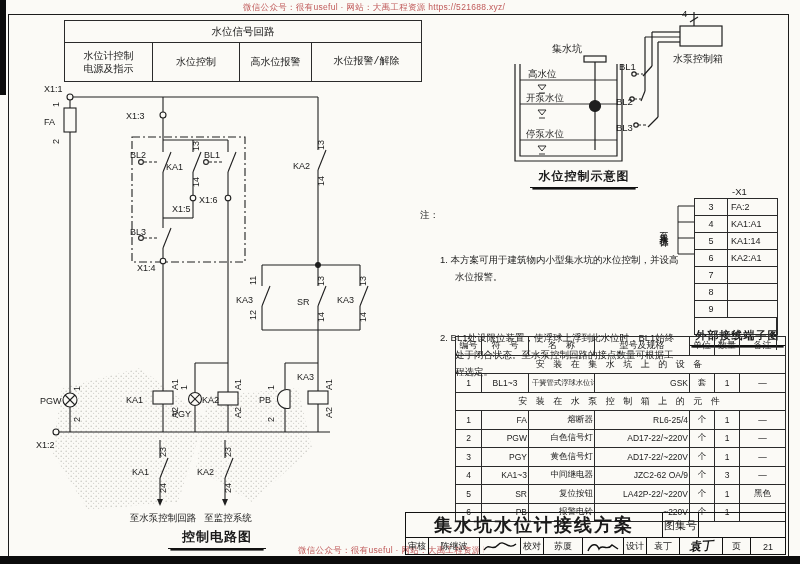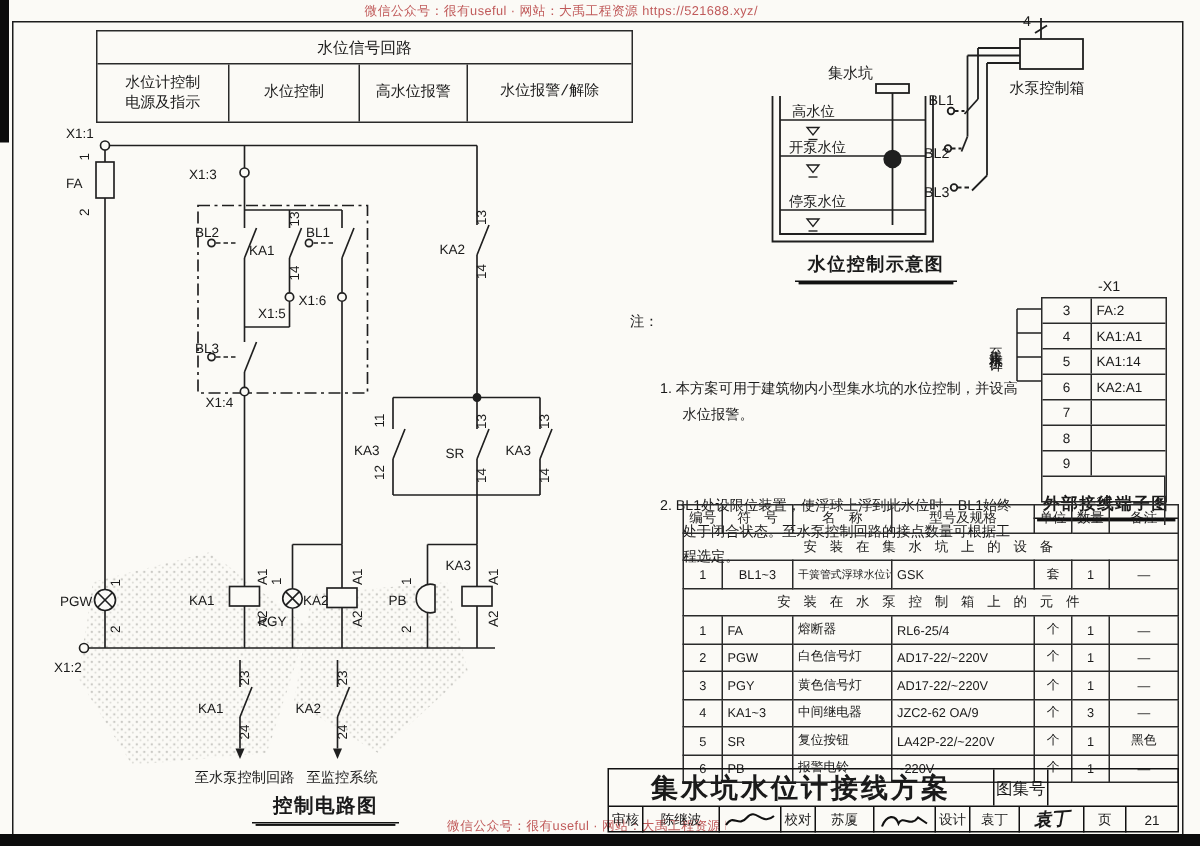--- a/index.html
+++ b/index.html
@@ -30,21 +30,21 @@
   .termhead{left:732px;top:186px;font-size:9.5px;}
   .termtab{left:694px;top:198px;width:82px;border:1.3px solid #2a2a2a;}
   .trow{display:flex;height:16px;border-bottom:1px solid #2a2a2a;font-size:9px;}
   .trow:last-child{border-bottom:none;flex-direction:column;}
   .trow .n{flex:0 0 32px;border-right:1px solid #2a2a2a;display:flex;align-items:center;justify-content:center;}
   .trow .v{flex:1;display:flex;align-items:center;padding-left:3px;}
   .sidetext{left:657px;top:225px;height:105px;writing-mode:vertical-rl;font-size:9px;letter-spacing:1px;}
   
   .equip{left:455px;top:336px;border-collapse:collapse;table-layout:fixed;background:transparent;}
   .equip td{border:1px solid #2a2a2a;font-size:8.5px;text-align:center;padding:0 1px;height:17.5px;overflow:hidden;white-space:nowrap;}
-  .equip td.l{text-align:left;padding-left:3px;}
+  .equip td.l{text-align:right;padding-left:3px;}
   .equip td.sm{font-size:7.3px;}
   .equip tr.sec td{letter-spacing:3px;font-size:9px;}
   .equip tr.hd td{font-size:9px;}
   
   .tblock{left:405px;top:512px;width:381px;height:43px;border:1.8px solid #111;display:flex;flex-direction:column;box-sizing:border-box;}
   .tblock .top{flex:1;display:flex;border-bottom:1.4px solid #111;}
   .tblock .title{flex:0 0 256px;display:flex;align-items:center;justify-content:center;font-size:18px;font-weight:bold;letter-spacing:2px;border-right:1px solid #111;}
   .tblock .al{flex:0 0 35px;display:flex;align-items:center;justify-content:center;font-size:11px;border-right:1px solid #111;}
   .tblock .an{flex:1;display:flex;align-items:center;justify-content:center;font-size:10px;}
   .tblock .bot{flex:0 0 16px;display:flex;font-size:9px;}

